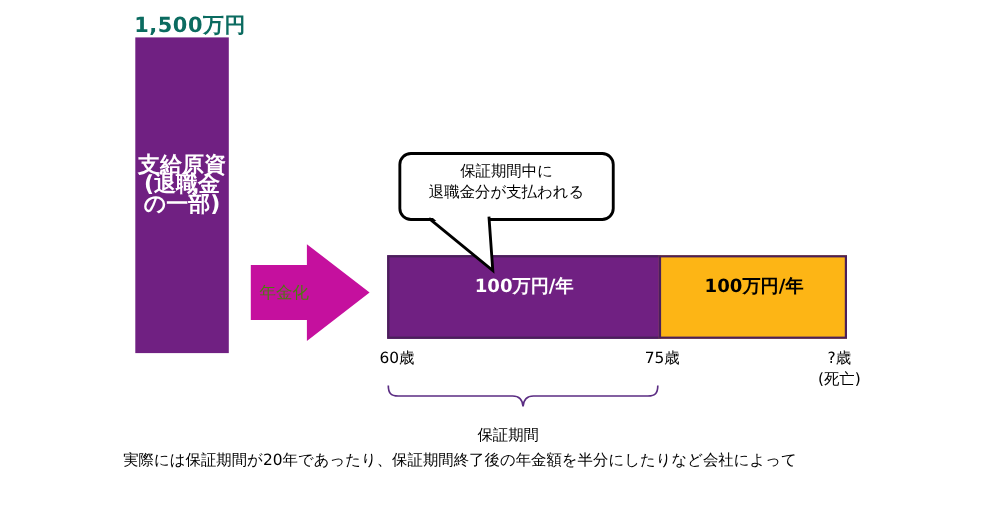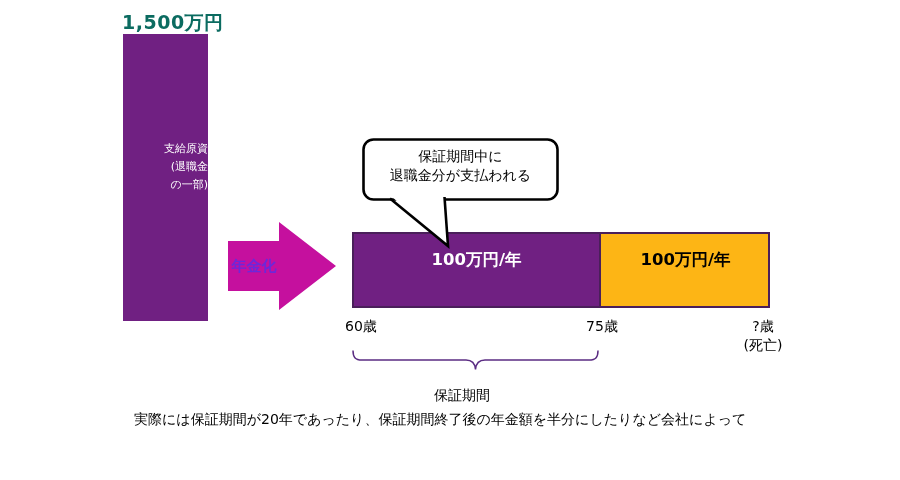--- a/index.html
+++ b/index.html
@@ -27,32 +27,32 @@
     letter-spacing:0.5px;
     z-index:3;
   }
   .source-bar{
     left:123px;top:34px;width:85px;height:287px;
     background:var(--purple);
     z-index:1;
   }
   .source-bar-text{
     left:123px;top:140px;width:85px;
-    text-align:right;color:#fff;font-weight:normal;
-    font-size:11px;line-height:18px;
+    text-align:center;color:#fff;font-weight:bold;
+    font-size:20px;line-height:18px;
     z-index:3;
   }
   .svg-layer{
     left:0;top:0;width:900px;height:480px;
     z-index:2;pointer-events:none;
   }
   .arrow-shape{fill:var(--magenta);}
   .arrow-label{
     left:227px;top:257px;width:54px;
-    text-align:center;color:#6d28d9;font-weight:bold;font-size:15px;
+    text-align:right;color:#4d7c0f;font-weight:normal;font-size:15px;
     z-index:3;
   }
   .bubble-rect{fill:#ffffff;stroke:#000;stroke-width:2.6px;}
   .bubble-tail-fill{fill:#ffffff;}
   .bubble-tail-stroke{fill:none;stroke:#000;stroke-width:2.6px;}
   .bubble-text{
     left:363px;top:147px;width:195px;
     text-align:center;color:var(--ink);
     font-size:14px;line-height:19px;
     z-index:3;
@@ -80,21 +80,21 @@
   .brace-path{fill:none;stroke:var(--brace);stroke-width:1.5px;}
   .brace-label{
     left:416px;top:387px;width:92px;text-align:center;
     font-size:14px;color:var(--ink);z-index:3;
   }
   .footnote{
     left:110px;top:409px;width:700px;
     font-size:14px;line-height:20.5px;color:var(--ink);
     z-index:3;
   }
-  .footnote .indent{margin-left:24px;}
+  .footnote .indent{margin-left:2px;}
 </style>
 </head>
 <body>
 
 <div class="canvas">
 
   <div class="abs amount-label">1,500万円</div>
 
   <div class="abs source-bar"></div>
   <div class="abs source-bar-text">

